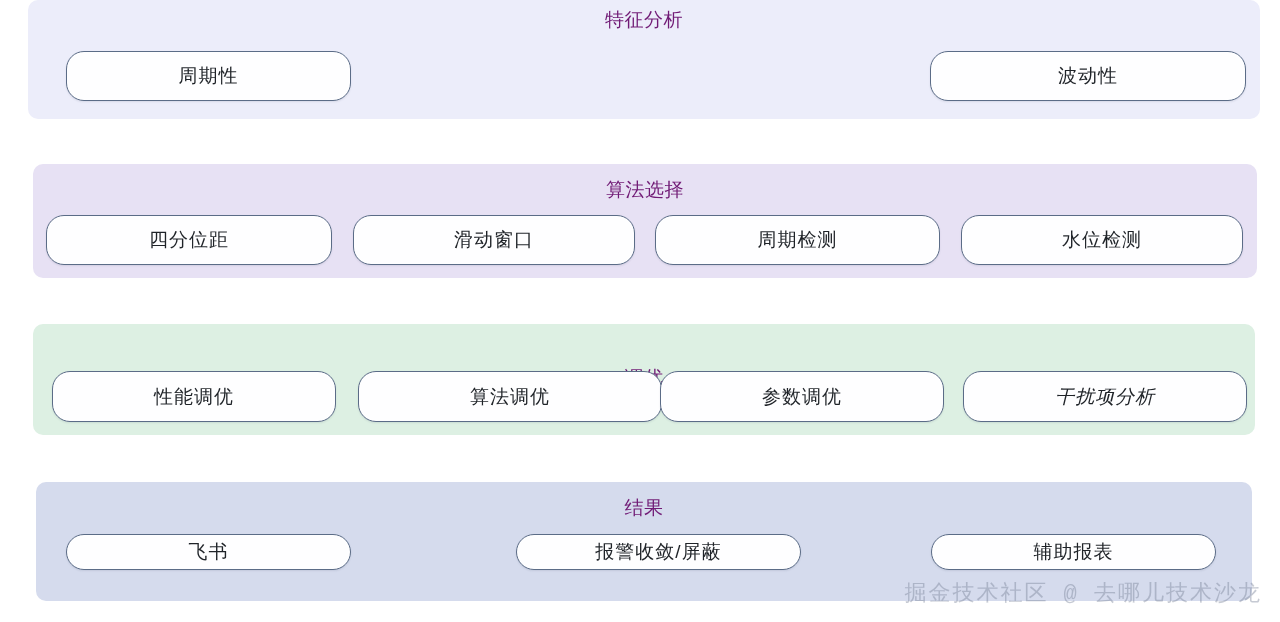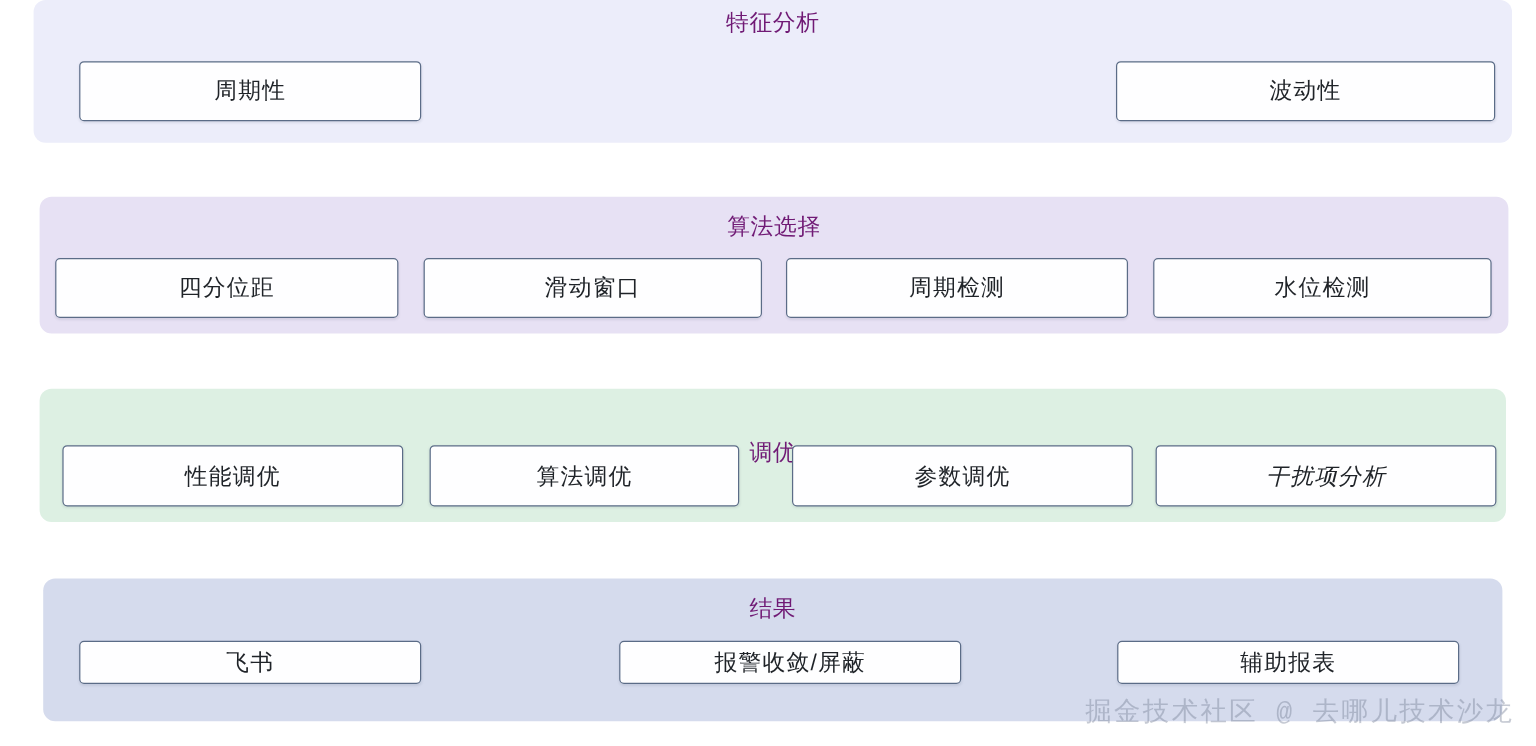--- a/index.html
+++ b/index.html
@@ -39,21 +39,21 @@
     letter-spacing: 0.5px;
     white-space: nowrap;
   }
 
   
   .node {
     position: absolute;
     box-sizing: border-box;
     background: #fefeff;
     border: 1.6px solid #5b6c87;
-    border-radius: 4px;
+    border-radius: 18px;
     display: flex;
     align-items: center;
     justify-content: center;
     color: #1f2328;
     font-size: 19px;
     letter-spacing: 1px;
     white-space: nowrap;
     box-shadow: 0 1px 2px rgba(40, 50, 80, 0.10);
   }
 
@@ -79,21 +79,21 @@
   #n-1-2 { left: 930px; width: 316px; }
 
   
   #n-2-0 { left: 46px;  width: 286px; }
   #n-2-1 { left: 353px; width: 282px; }
   #n-2-2 { left: 655px; width: 285px; }
   #n-2-3 { left: 961px; width: 282px; }
 
   
   #n-3-0 { left: 52px;  width: 284px; }
-  #n-3-1 { left: 358px; width: 258px; }
+  #n-3-1 { left: 358px; width: 304px; }
   #n-3-2 { left: 660px; width: 284px; }
   #n-3-3 { left: 963px; width: 284px; font-style: italic; }
 
   
   #n-4-0 { left: 66px;  width: 285px; }
   #n-4-1 { left: 516px; width: 285px; }
   #n-4-2 { left: 931px; width: 285px; }
 
   
   .watermark {

